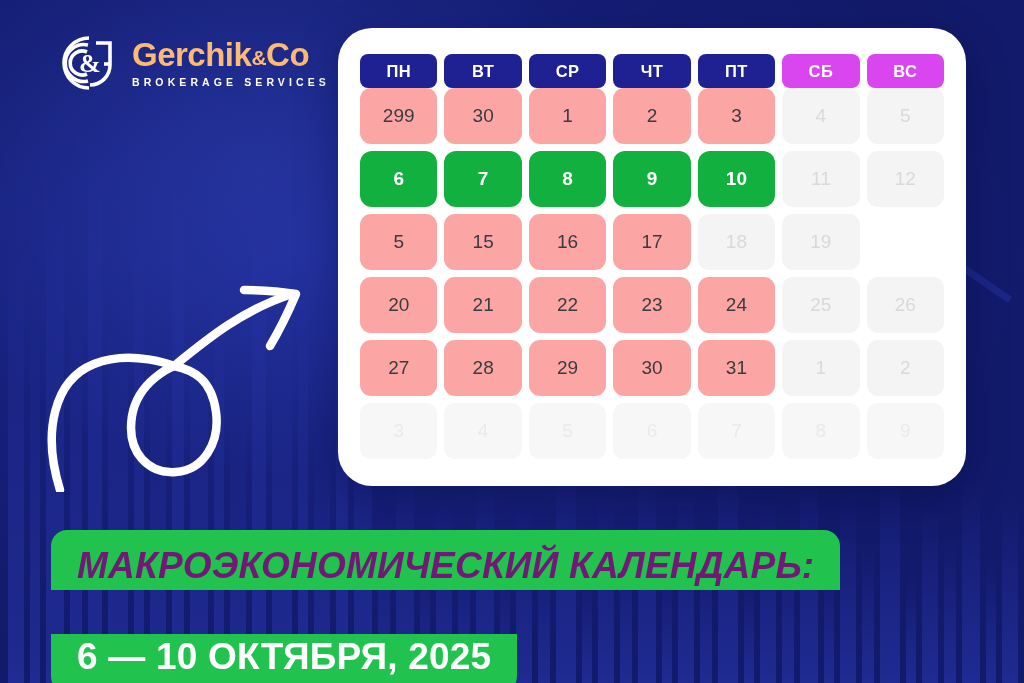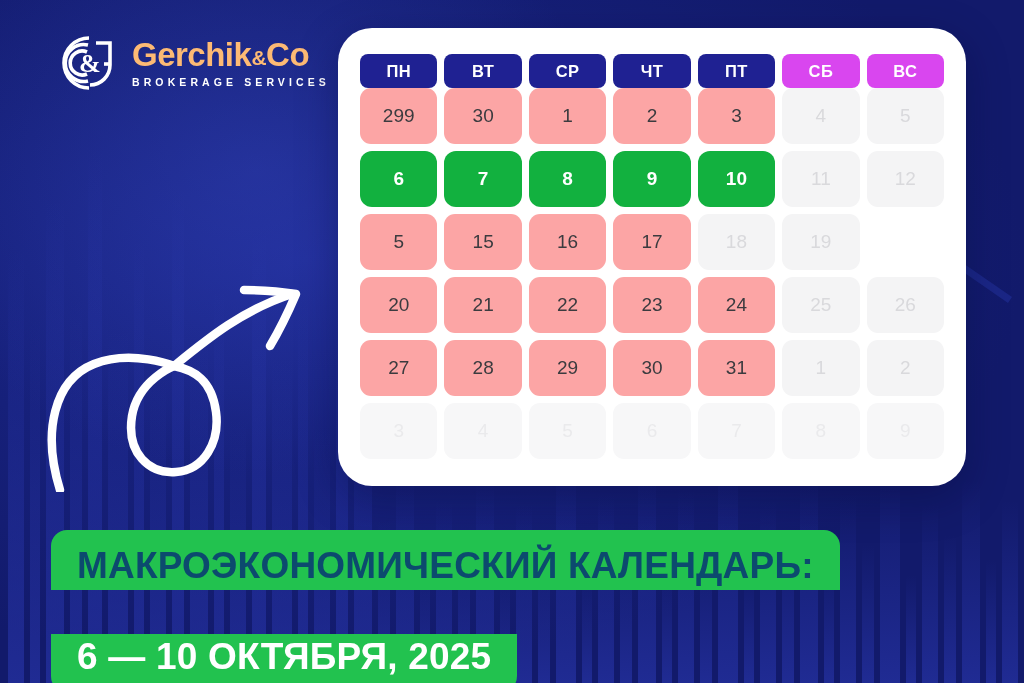--- a/index.html
+++ b/index.html
@@ -79,23 +79,24 @@
   #banner .line {
     background:#22c24f;
     display:inline-block;
     white-space:nowrap;
     font-weight:700;
     letter-spacing:.2px;
   }
   #banner .l1 {
     padding:17px 26px 6px 26px;
     border-radius:16px 16px 0 0;
-    color:#0c4a6e;
+    color:#701a75;
     font-size:37px;
     line-height:1.0;
+    font-style:italic;
   }
   #banner .l2row { display:block; margin-top:-1px; }
   #banner .l2 {
     padding:4px 26px 19px 26px;
     border-radius:0 0 18px 18px;
     color:#fff;
     font-size:37px;
     line-height:1.0;
     margin-top:45px;
   }

